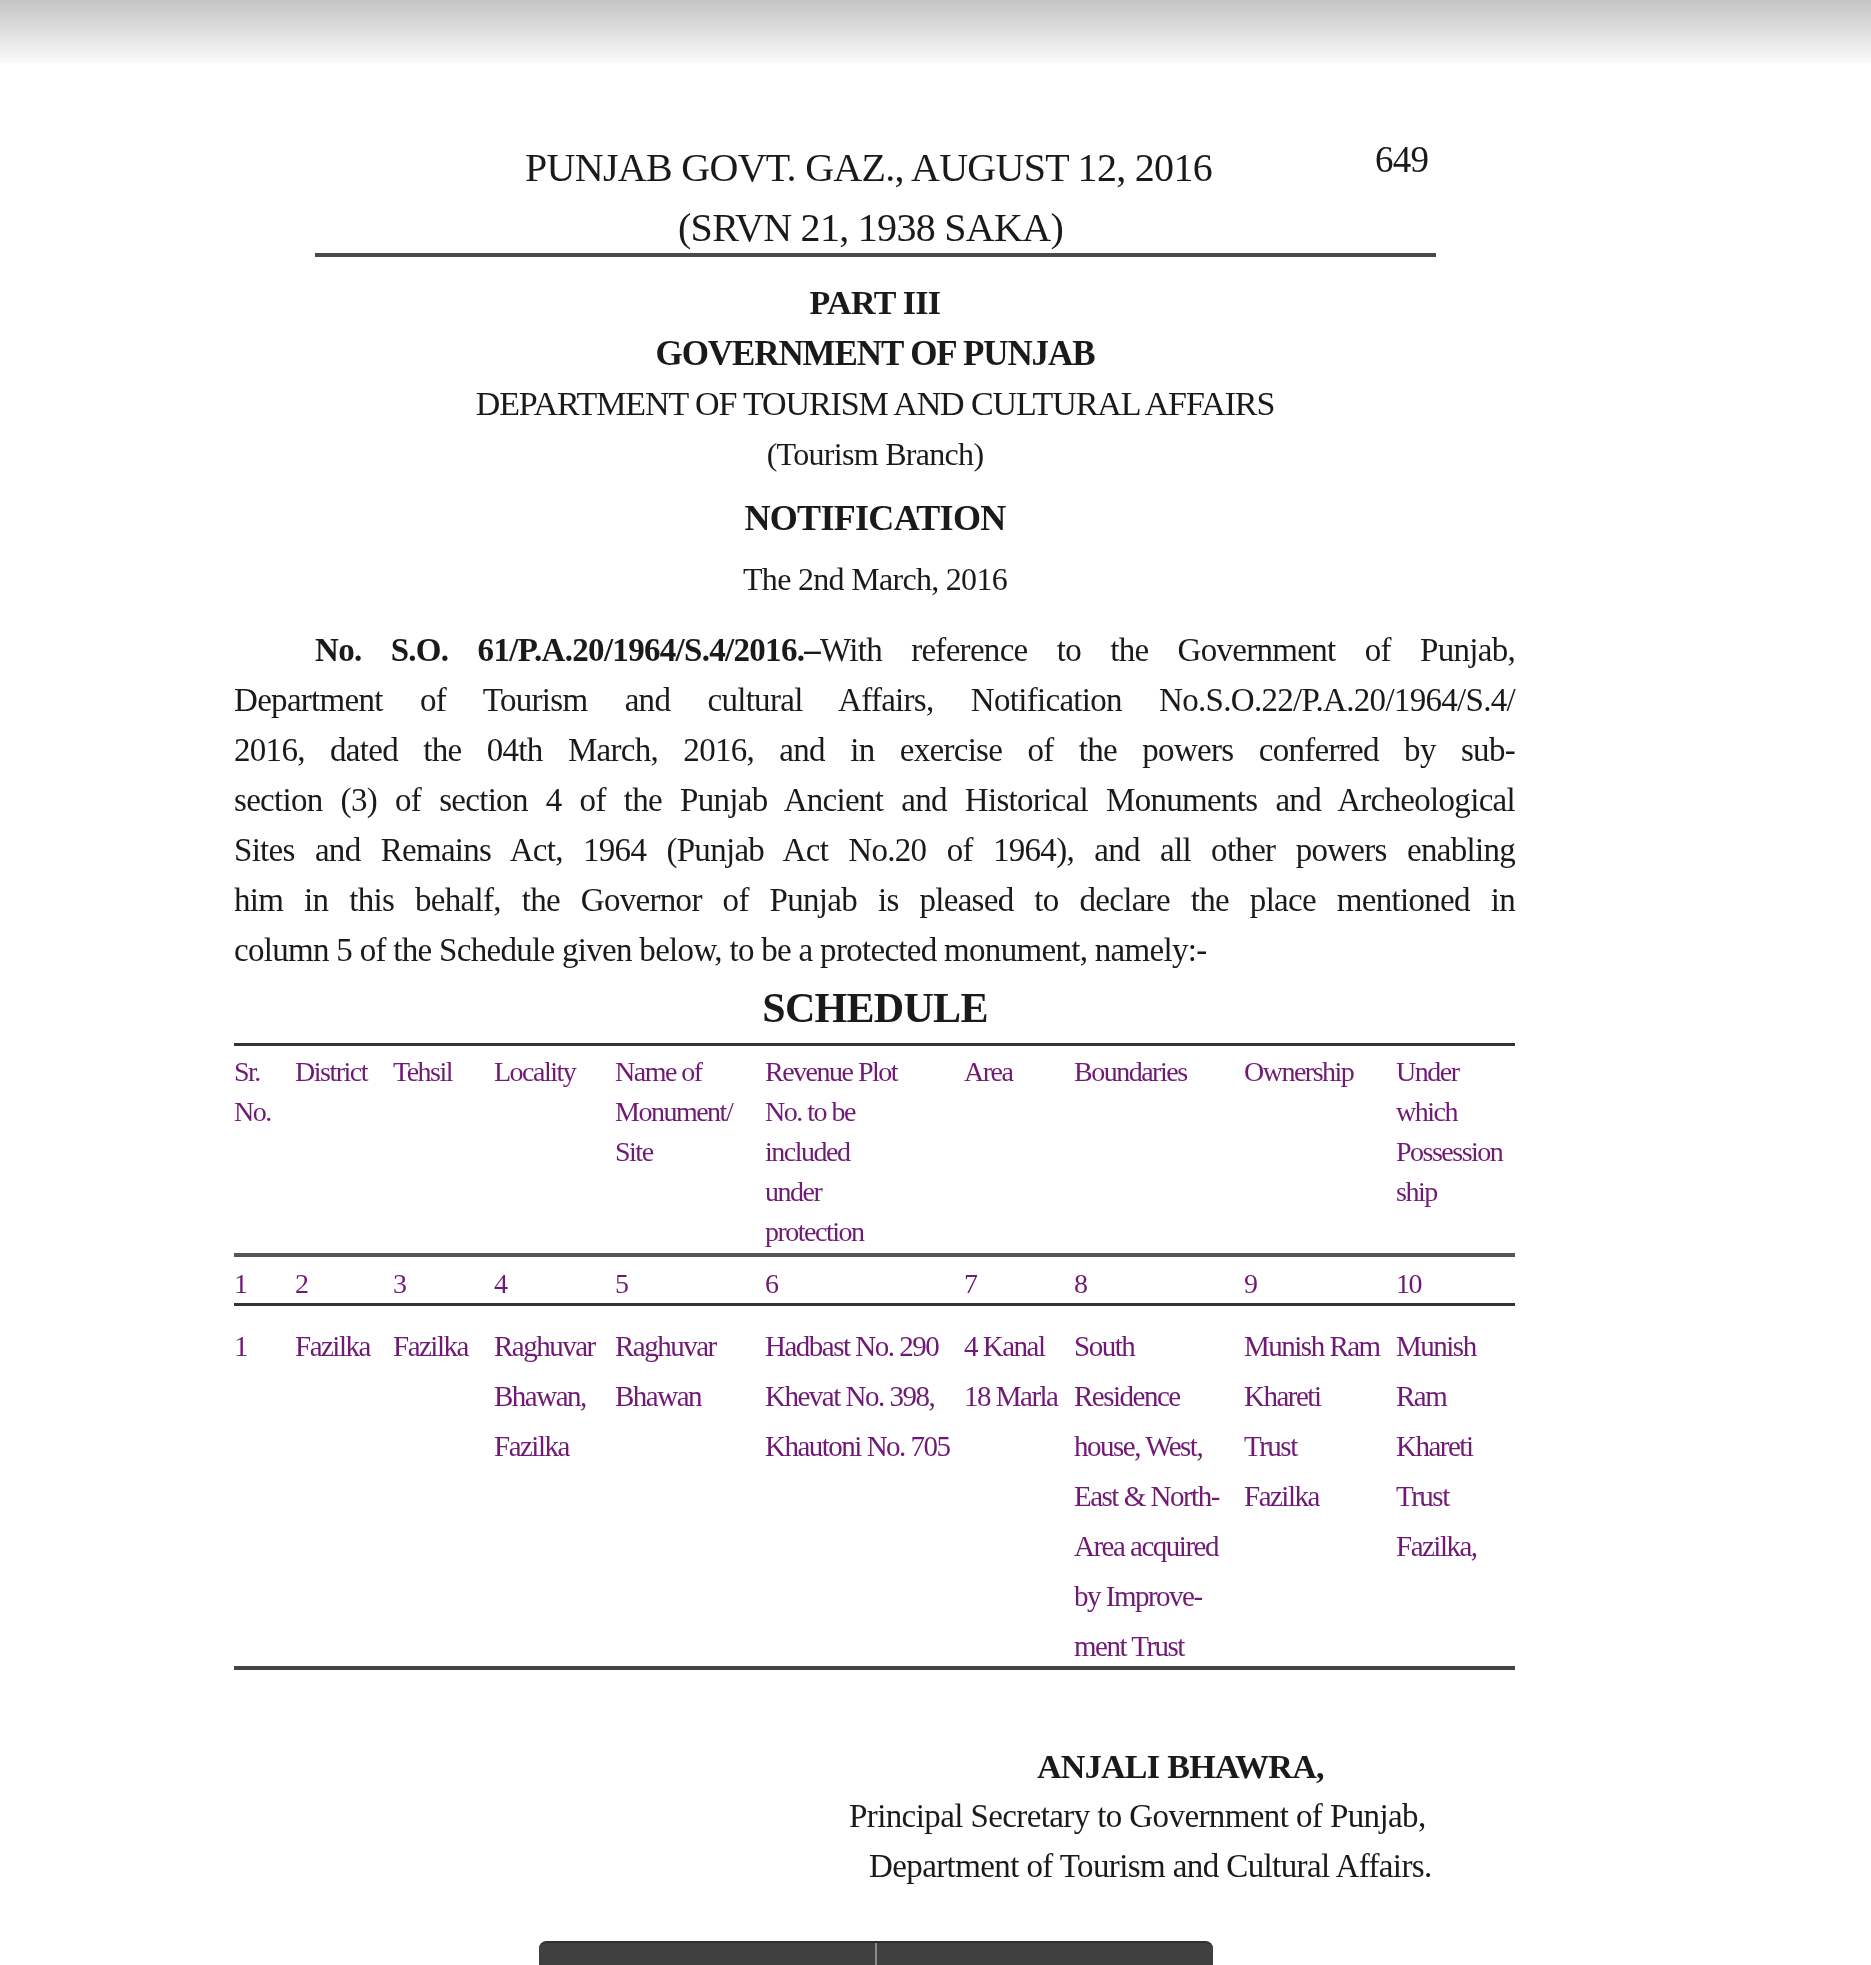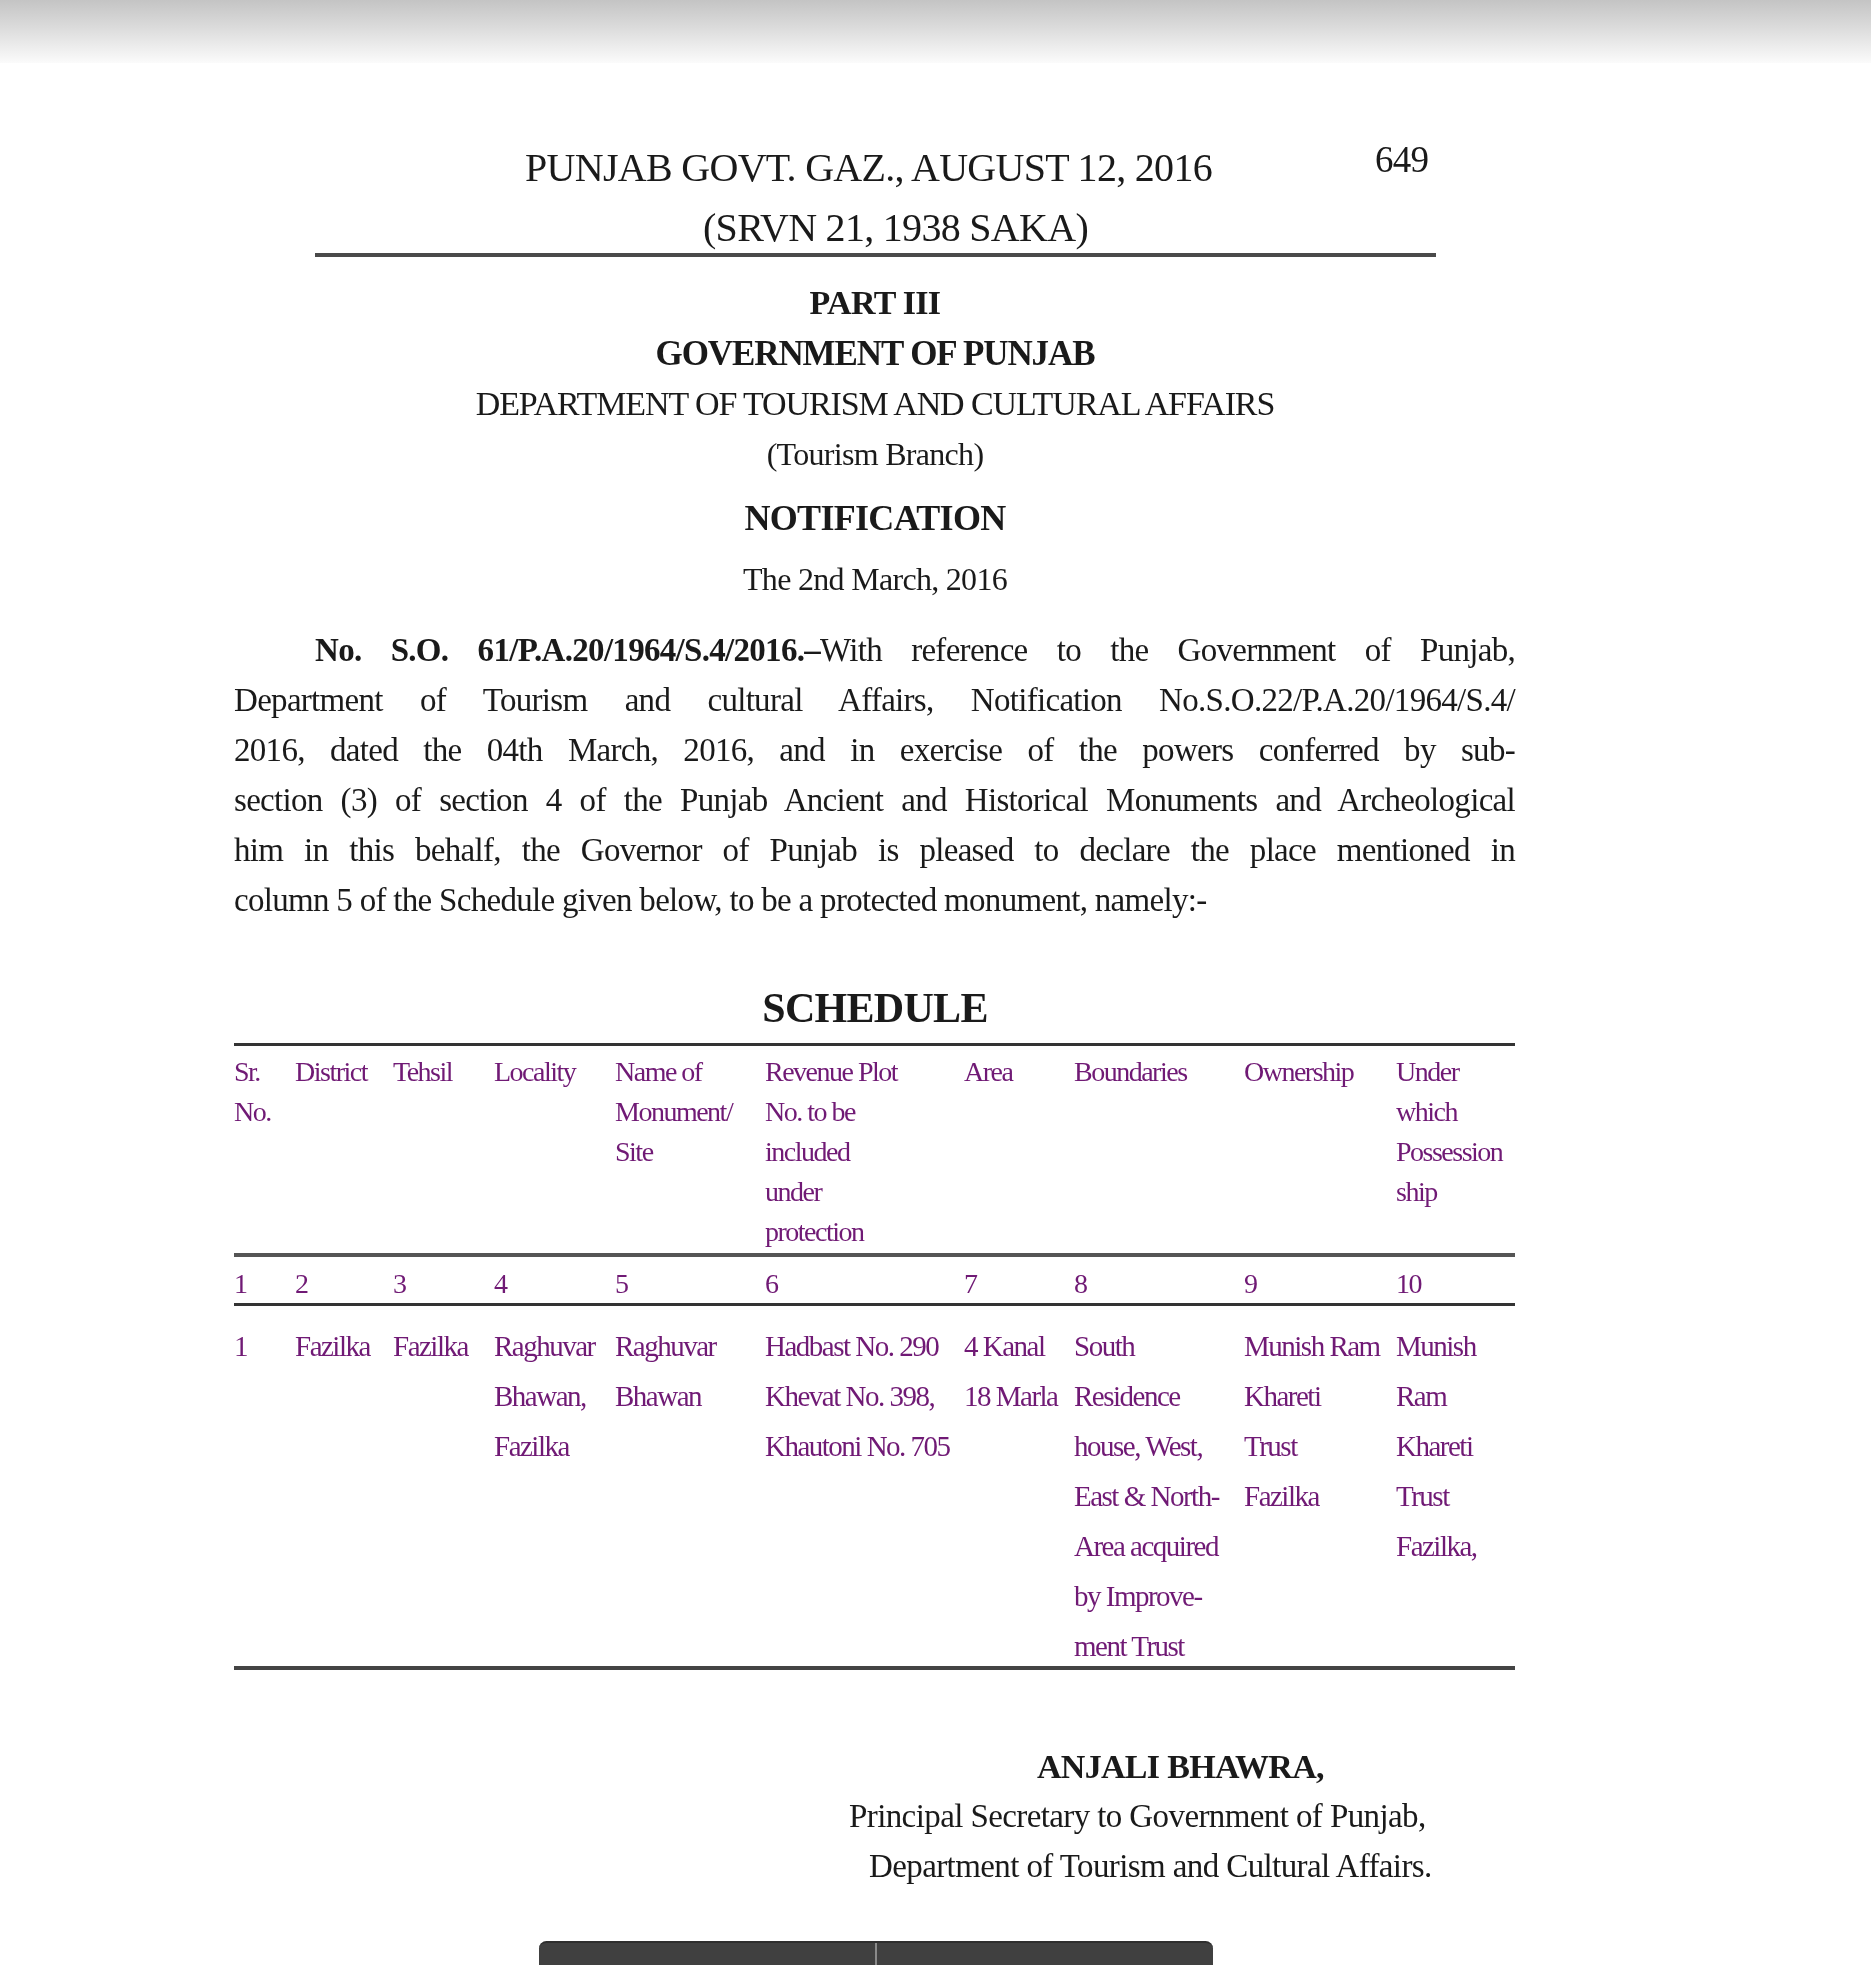--- a/index.html
+++ b/index.html
@@ -15,21 +15,21 @@
   }
   .abs { position: absolute; white-space: nowrap; }
   .center { text-align: center; }
 
   .gaz-header {
     left: 0; width: 1872px; top: 144px;
     font-size: 40px; letter-spacing: -0.7px;
   }
   .gaz-header .l1 { position: absolute; left: 525px; top: 0; }
   .gaz-header .page-no { position: absolute; left: 1375px; top: -5.9px; font-size: 37px; font-family: Liberation Serif, serif; }
-  .gaz-header .l2 { position: absolute; left: 678px; top: 60px; margin-left: 25px; }
+  .gaz-header .l2 { position: absolute; left: 678px; top: 60px; }
   .rule-head { position: absolute; left: 315px; top: 253px; width: 1121px; height: 3.7px; background: #4a4a4a; }
 
   .h-bold { font-weight: bold; }
   .part { left: 0; width: 1750px; top: 284px; font-size: 34px; letter-spacing: -0.7px; text-align: center; }
   .gov { left: 0; width: 1750px; top: 334px; font-size: 35px; letter-spacing: -1.1px; }
   .dept { left: 0; width: 1750px; top: 385px; font-size: 34px; letter-spacing: -1.1px; }
   .branch { left: 0; width: 1750px; top: 436px; font-size: 32px; letter-spacing: -0.7px; }
   .notif { left: 0; width: 1750px; top: 497px; font-size: 36px; letter-spacing: -0.7px; }
   .date { left: 0; width: 1750px; top: 561px; font-size: 32px; letter-spacing: -0.7px; }
 
@@ -89,20 +89,21 @@
   <div class="abs center dept">DEPARTMENT OF TOURISM AND CULTURAL AFFAIRS</div>
   <div class="abs center branch">(Tourism Branch)</div>
   <div class="abs center h-bold notif">NOTIFICATION</div>
   <div class="abs center date">The 2nd March, 2016</div>
 
   <div class="para">
     <span class="line first"><b>No. S.O. 61/P.A.20/1964/S.4/2016.–</b><span>With reference to the Government of Punjab,</span></span>
     <span class="line">Department of Tourism and cultural Affairs, Notification No.S.O.22/P.A.20/1964/S.4/</span>
     <span class="line">2016, dated the 04th March, 2016, and in exercise of the powers conferred by sub-</span>
     <span class="line">section (3) of section 4 of the Punjab Ancient and Historical Monuments and Archeological</span>
+    <span class="line">Sites and Remains Act, 1964 (Punjab Act No.20 of 1964), and all other powers enabling</span>
     <span class="line">him in this behalf, the Governor of Punjab is pleased to declare the place mentioned in</span>
     <span class="line last">column 5 of the Schedule given below, to be a protected monument, namely:-</span>
   </div>
 
   <div class="abs center h-bold schedule-title">SCHEDULE</div>
 
   <div>
     <div class="trule r1"></div>
 
     <div class="th" style="left:234px">Sr.

